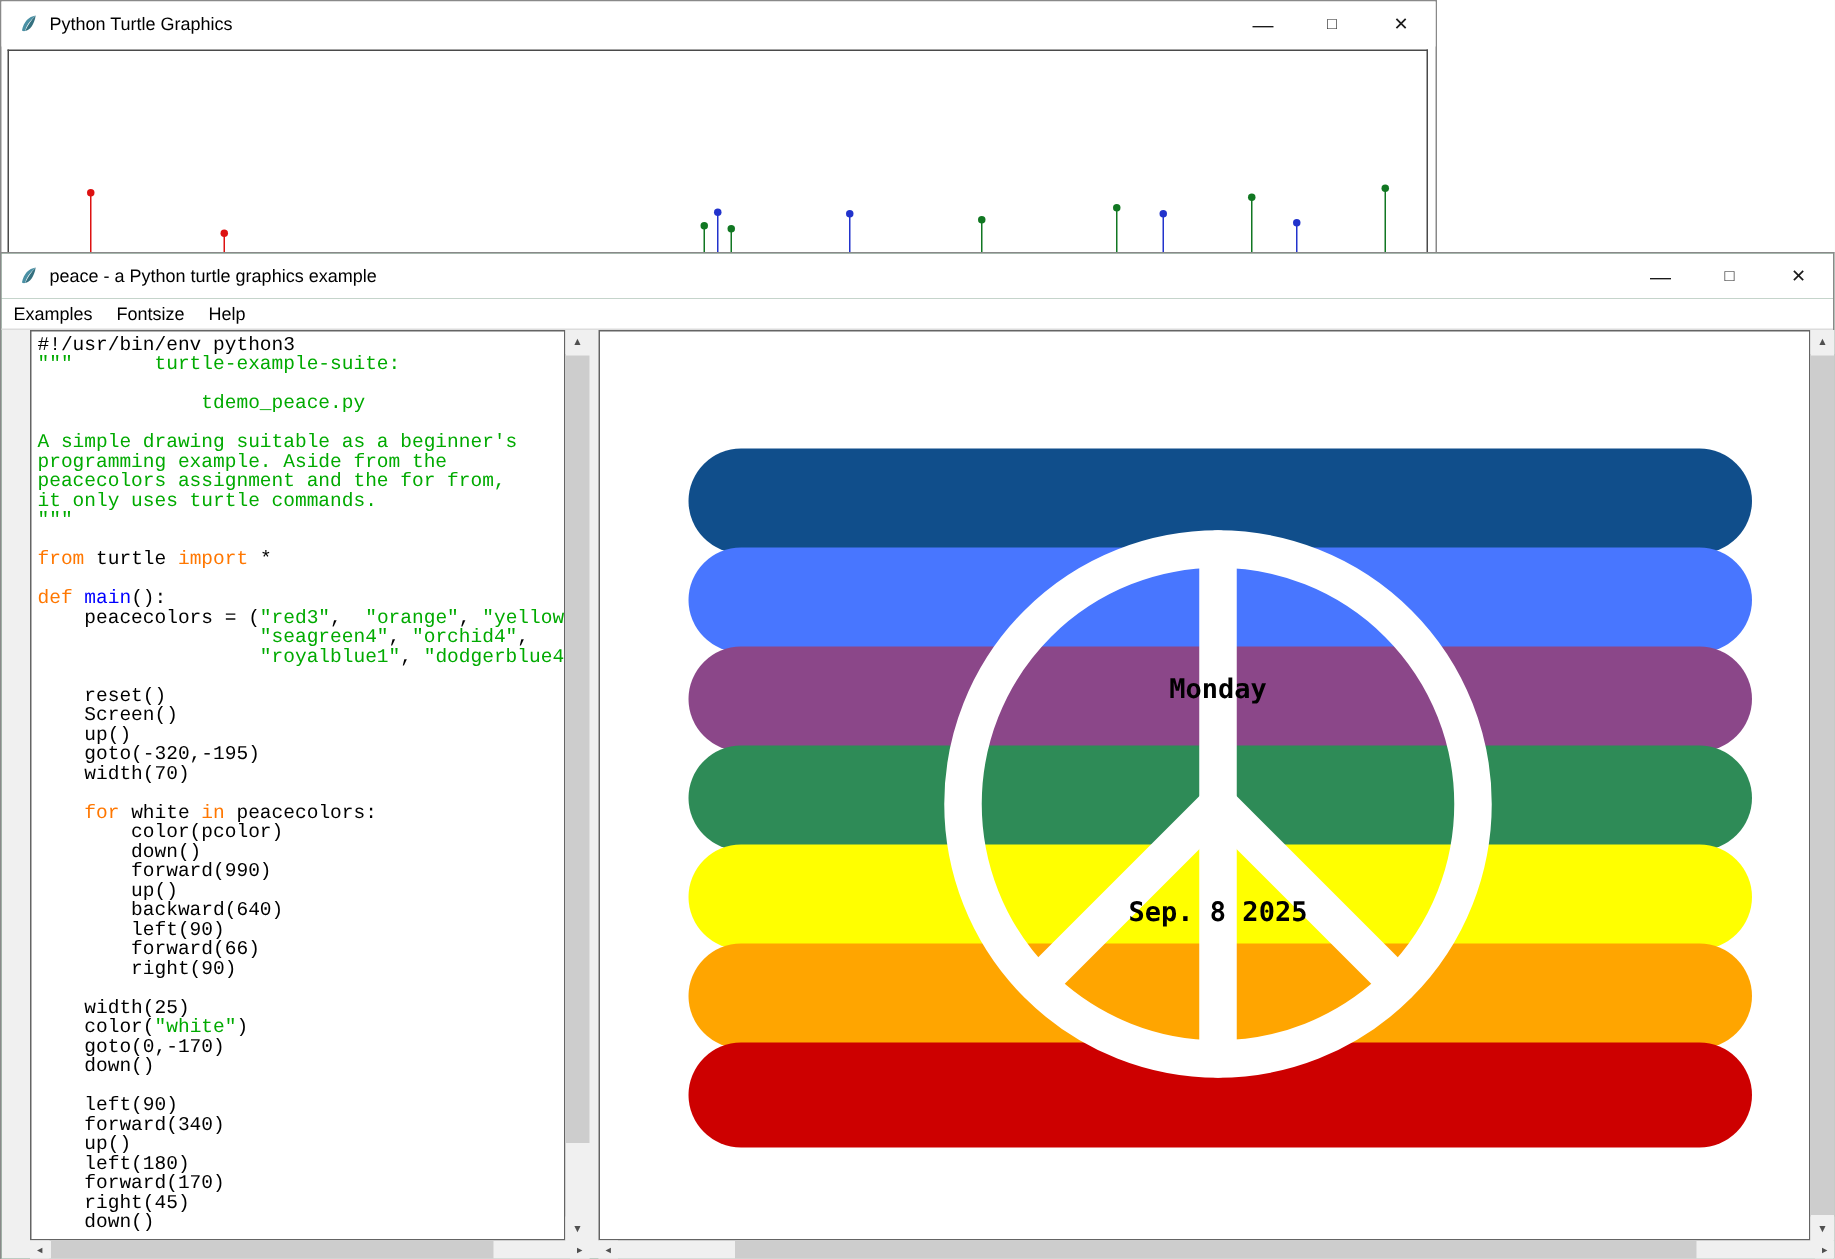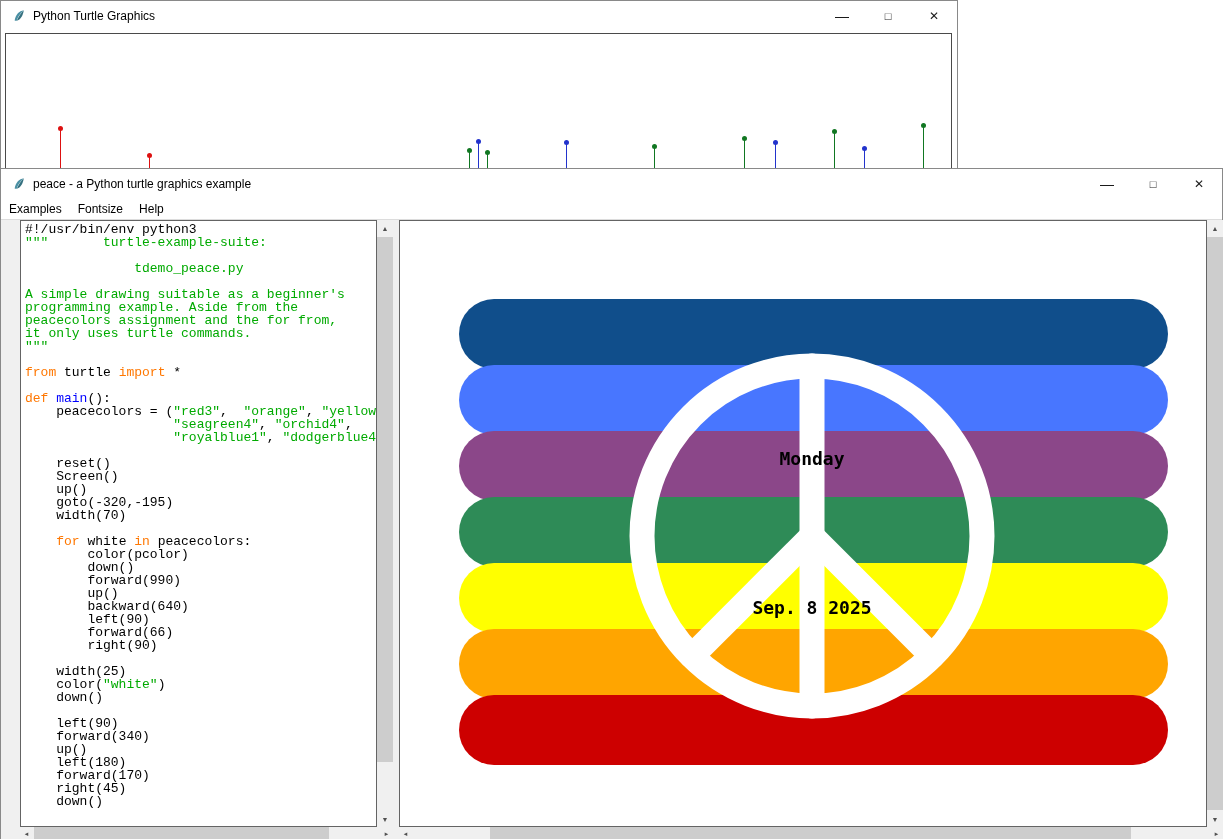--- a/index.html
+++ b/index.html
@@ -184,20 +184,21 @@
             <div class="code-line"><span style="color: rgb(0, 0, 0);">        down()</span></div>
             <div class="code-line"><span style="color: rgb(0, 0, 0);">        forward(990)</span></div>
             <div class="code-line"><span style="color: rgb(0, 0, 0);">        up()</span></div>
             <div class="code-line"><span style="color: rgb(0, 0, 0);">        backward(640)</span></div>
             <div class="code-line"><span style="color: rgb(0, 0, 0);">        left(90)</span></div>
             <div class="code-line"><span style="color: rgb(0, 0, 0);">        forward(66)</span></div>
             <div class="code-line"><span style="color: rgb(0, 0, 0);">        right(90)</span></div>
             <div class="code-line">&nbsp;</div>
             <div class="code-line"><span style="color: rgb(0, 0, 0);">    width(25)</span></div>
             <div class="code-line"><span style="color: rgb(0, 0, 0);">    color(</span><span style="color: rgb(0, 170, 0);">"white"</span><span style="color: rgb(0, 0, 0);">)</span></div>
+            <div class="code-line"><span style="color: rgb(0, 0, 0);">    goto(0,-170)</span></div>
             <div class="code-line"><span style="color: rgb(0, 0, 0);">    down()</span></div>
             <div class="code-line">&nbsp;</div>
             <div class="code-line"><span style="color: rgb(0, 0, 0);">    left(90)</span></div>
             <div class="code-line"><span style="color: rgb(0, 0, 0);">    forward(340)</span></div>
             <div class="code-line"><span style="color: rgb(0, 0, 0);">    up()</span></div>
             <div class="code-line"><span style="color: rgb(0, 0, 0);">    left(180)</span></div>
             <div class="code-line"><span style="color: rgb(0, 0, 0);">    forward(170)</span></div>
             <div class="code-line"><span style="color: rgb(0, 0, 0);">    right(45)</span></div>
             <div class="code-line"><span style="color: rgb(0, 0, 0);">    down()</span></div>
           </div>

